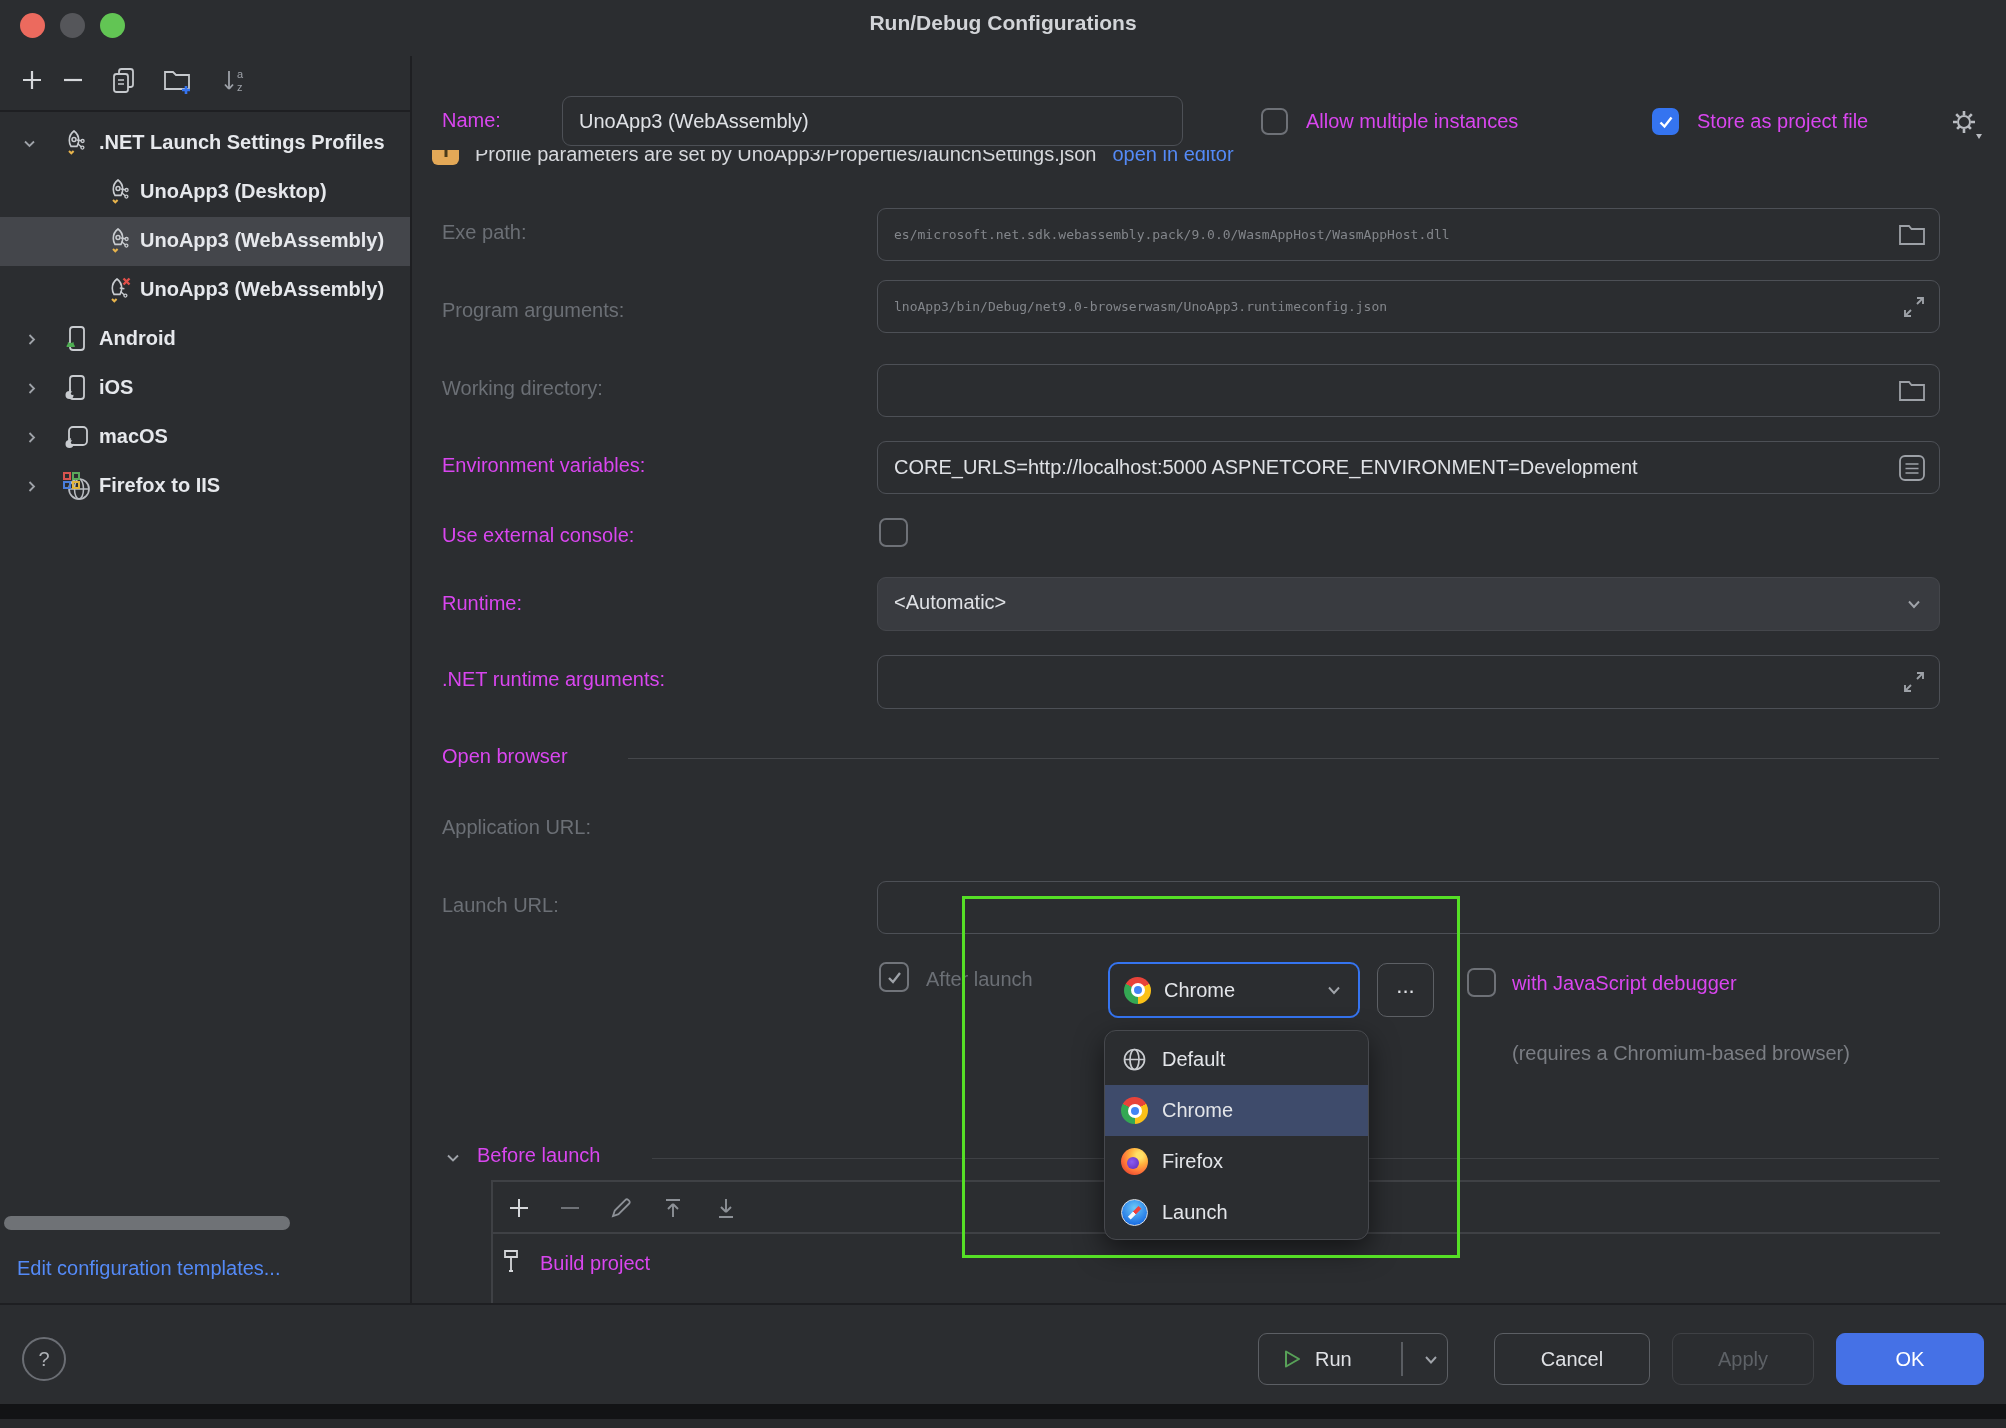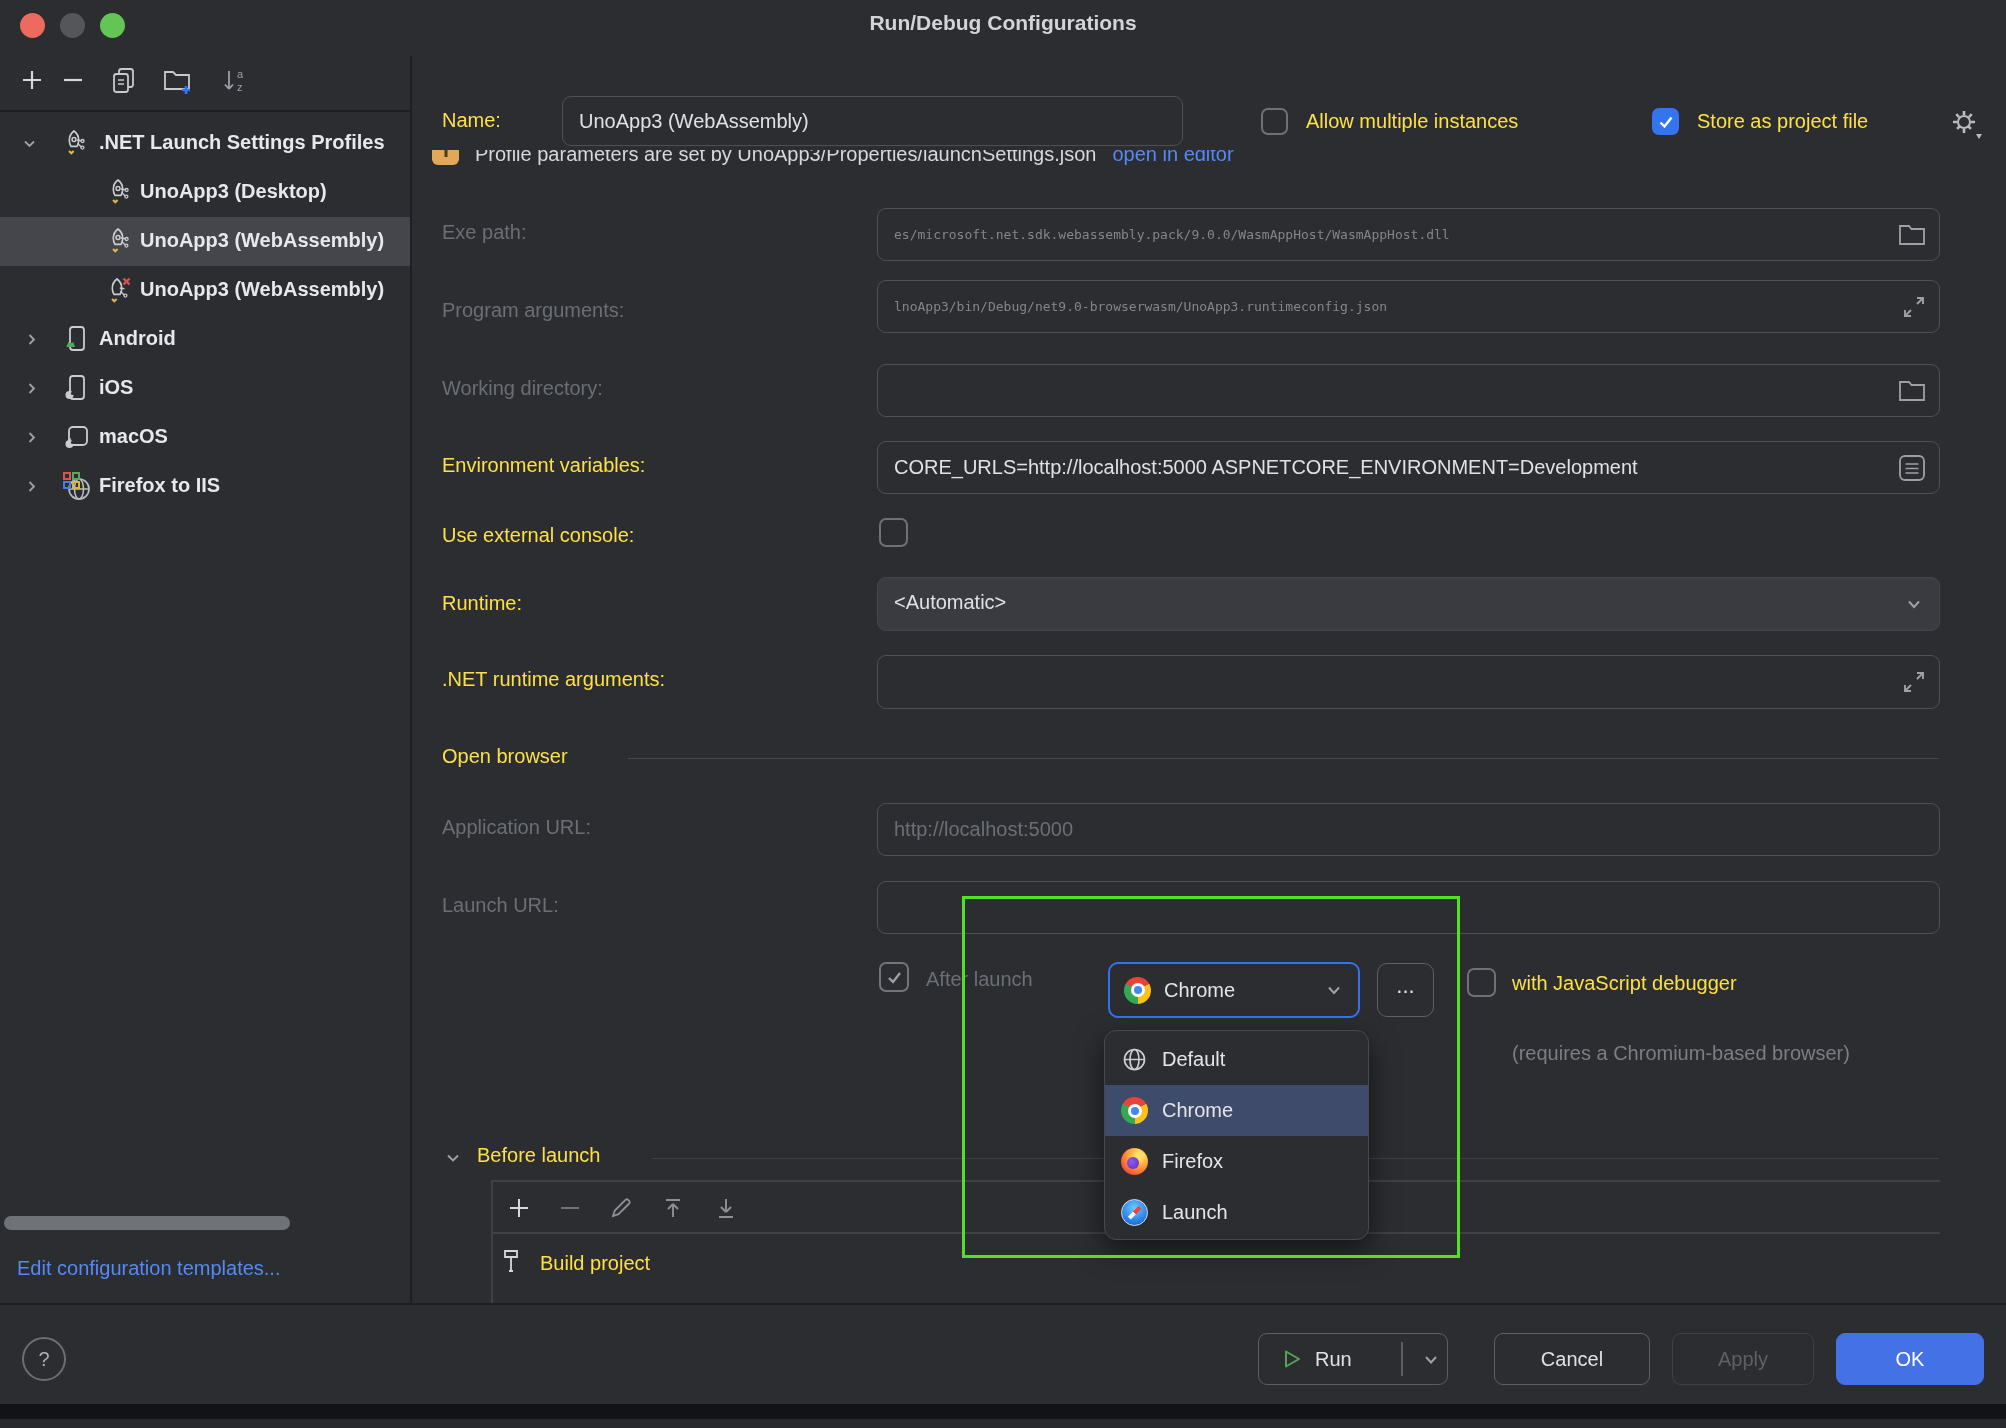--- a/index.html
+++ b/index.html
@@ -5,21 +5,21 @@
   * { margin:0; padding:0; box-sizing:border-box; }
   html,body { background:#1a1b1d; }
   #app {
     position:relative; width:2006px; height:1428px;
     background:#2b2d30; overflow:hidden;
     font-family:"Liberation Sans", sans-serif;
     color:#dfe1e5;
     padding-left:12px;
   }
   .abs { position:absolute; }
-  .lbl { position:absolute; font-size:20px; color:#fde047; white-space:nowrap; }
+  .lbl { position:absolute; font-size:20px; color:#d946ef; white-space:nowrap; }
   .lbl.dim { color:#6b6f75; }
   .lbl.dim2 { color:#7b7e84; }
 
   
   .traffic { position:absolute; width:25px; height:25px; border-radius:50%; top:13px; }
   .win-title { position:absolute; top:11px; left:0; width:100%; text-align:center;
     font-size:21px; font-weight:700; color:#d2d4d8; }
 
   
   .side-divider { position:absolute; left:410px; top:56px; width:2px; height:1247px; background:#1e1f22; }
@@ -367,23 +367,20 @@
       <svg width="26" height="26" viewBox="0 0 26 26" stroke="#9da1a7" stroke-width="1.9" fill="none">
         <path d="M16 10l6-6M22 10V4h-6M10 16l-6 6M4 16v6h6"></path>
       </svg>
     </span>
   </div>
 
   <span class="lbl" style="left:442px; top:745px;">Open browser</span>
   <div class="sect-line" style="left:628px; top:758px; width:1311px;"></div>
 
   <span class="lbl dim" style="left:442px; top:816px;">Application URL:</span>
-  <div class="field" style="top:803px;">
-    <input type="text" placeholder="http://localhost:5000" style="">
-  </div>
 
   <span class="lbl dim" style="left:442px; top:894px;">Launch URL:</span>
   <div class="field" style="top:881px;">
     <input type="text" style="">
   </div>
 
   <div class="cb dis" style="left:879px; top:962px; width:30px; height:30px;">
     <svg width="17" height="15" viewBox="0 0 17 15">
         <polyline points="3,8 7,12 14,3" fill="none" stroke="#9ea2a8" stroke-width="2.3"></polyline>
       </svg>

